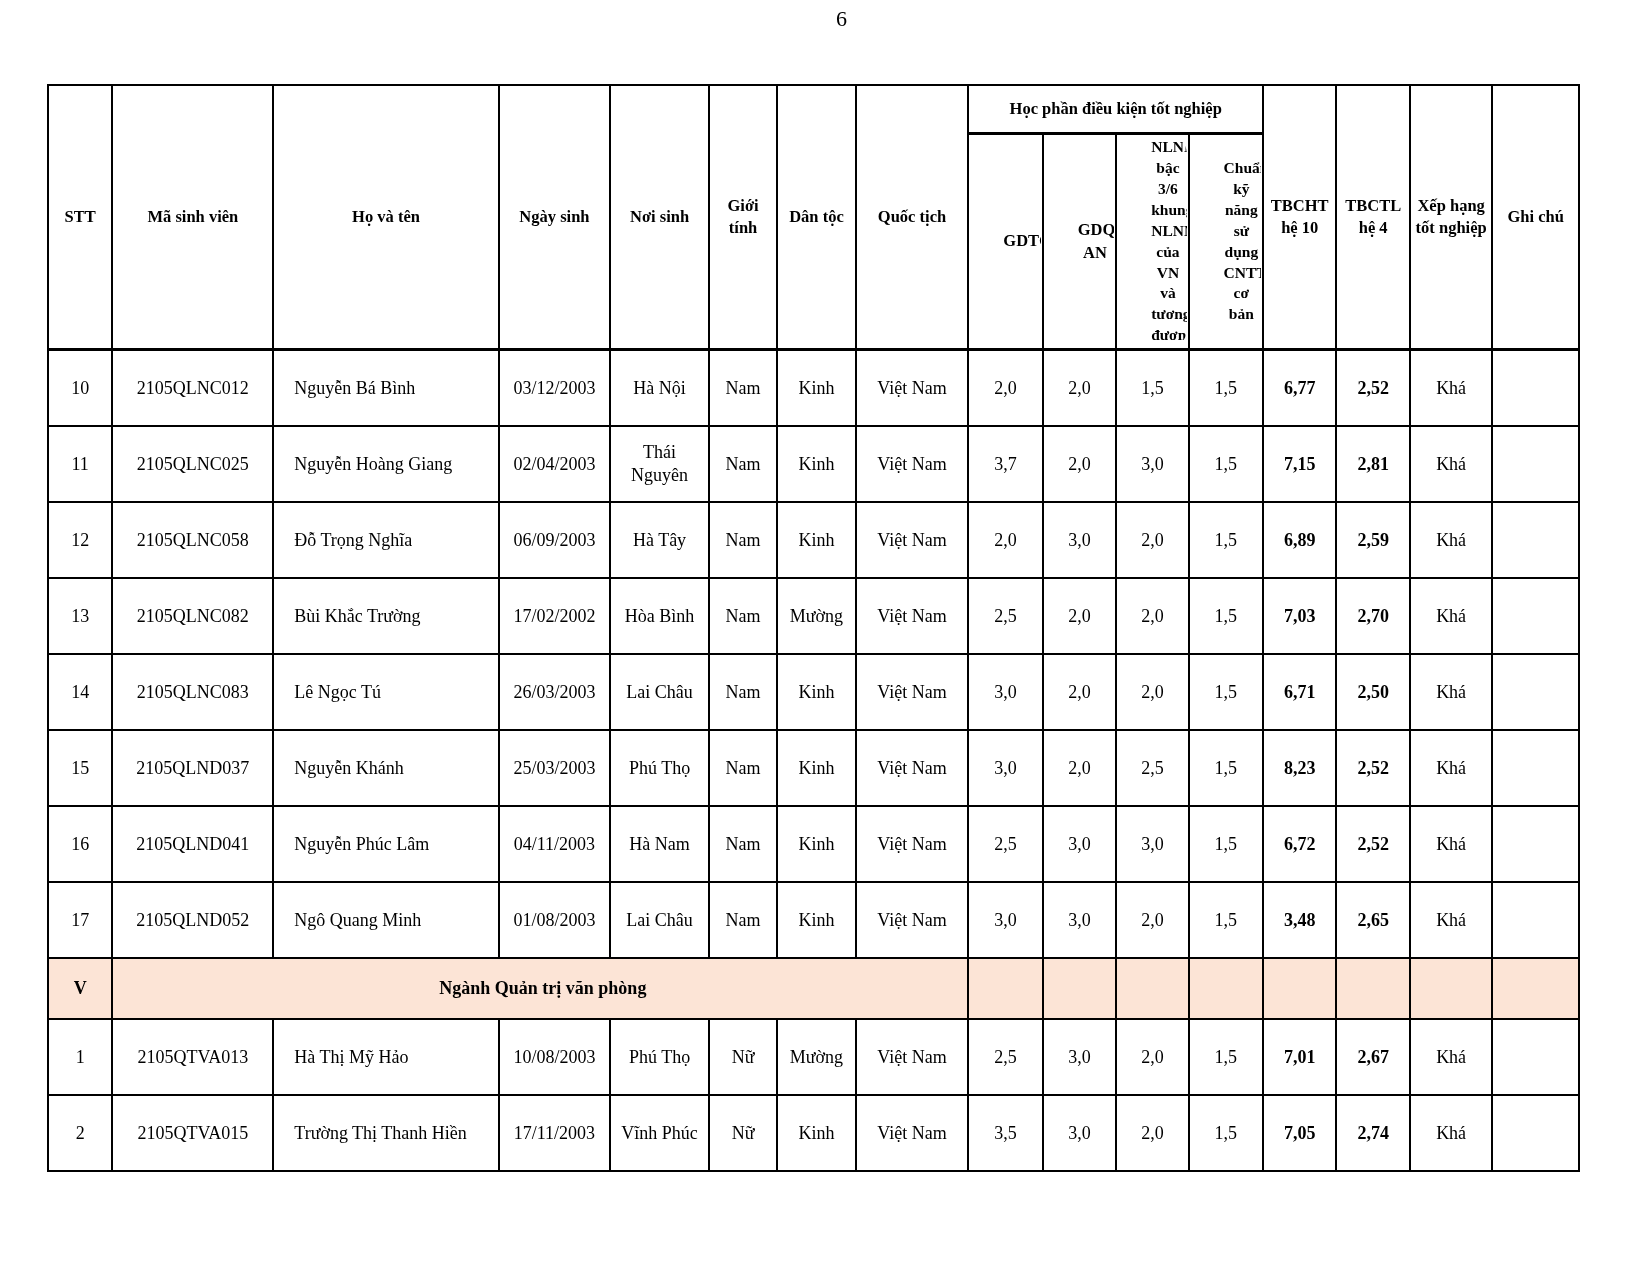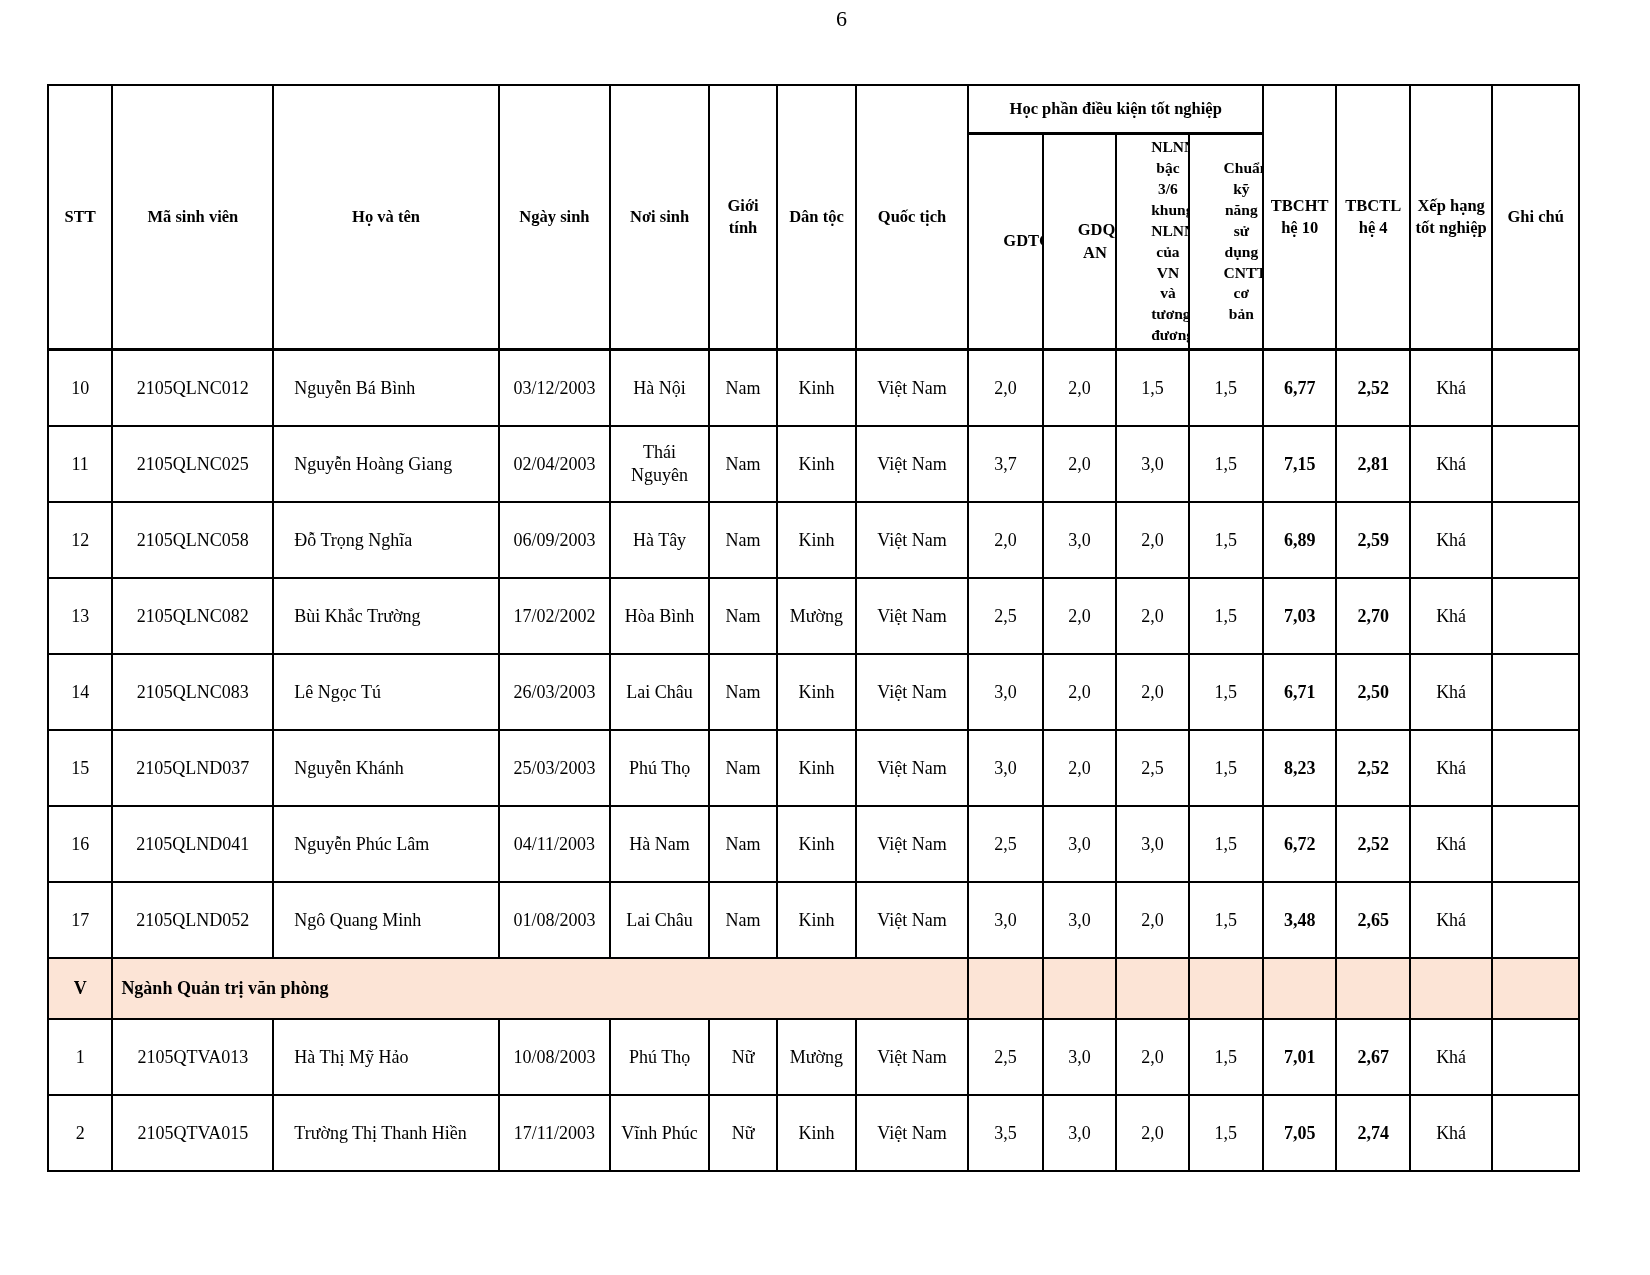--- a/index.html
+++ b/index.html
@@ -37,37 +37,38 @@
     text-align: center;
     padding: 2px 3px;
     overflow: hidden;
     background: #fff;
   }
   .grad-table thead th { border-bottom-width: 3px; }
   .grad-table th {
     font-weight: bold;
     font-size: 16.5px;
     line-height: 1.35;
+    border-radius: 20px;
   }
   .grad-table th.small-head { font-size: 15.5px; }
   .grad-table td {
     font-size: 18px;
     height: 70px;
     line-height: 1.3;
   }
   .grad-table tr.hdr-group th { height: 42px; }
   .grad-table tr.hdr-sub th { height: 184px; padding-left: 34px; }
   .grad-table td.l { text-align: left; padding-left: 20px; }
   .grad-table td.b { font-weight: bold; }
   .grad-table tr.section td {
     background: var(--section-bg, #fce4d6);
     height: 55px;
   }
   .grad-table tr.section td.label {
-    text-align: left;
+    text-align: center;
     padding-left: 8px;
     font-weight: bold;
     font-size: 18px;
   }
   
   col.c-stt  { width: 64px; }
   col.c-msv  { width: 160px; }
   col.c-name { width: 224px; }
   col.c-dob  { width: 111px; }
   col.c-pob  { width: 98px; }

